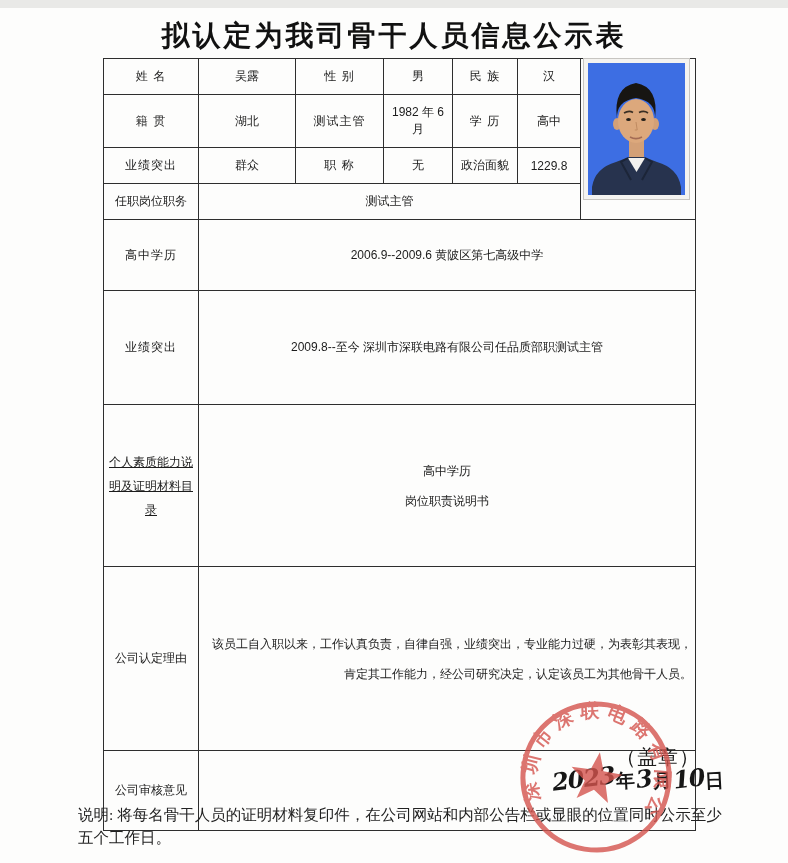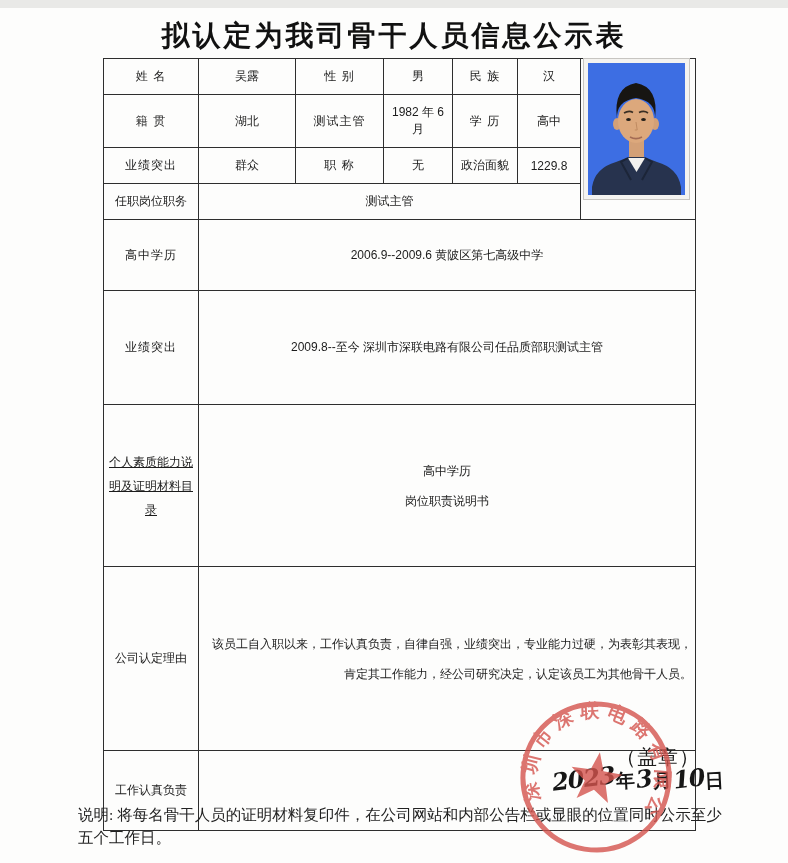--- a/index.html
+++ b/index.html
@@ -115,21 +115,21 @@
         <div>岗位职责说明书</div>
       </td>
     </tr>
     <tr style="height:184px">
       <td class="small-lbl">公司认定理由</td>
       <td colspan="6" class="txt-left">
         <p class="reason-p">该员工自入职以来，工作认真负责，自律自强，业绩突出，专业能力过硬，为表彰其表现，肯定其工作能力，经公司研究决定，认定该员工为其他骨干人员。</p>
       </td>
     </tr>
     <tr style="height:80px">
-      <td class="small-lbl">工作认真负责</td>
+      <td class="small-lbl">公司审核意见</td>
       <td colspan="6"></td>
     </tr>
   </tbody>
     </table>
 
   <div class="photo-wrap">
     <svg width="107" height="142" viewBox="0 0 107 142">
       <rect x="0.5" y="0.5" width="106" height="141" fill="#f4f3f0" stroke="#c7c5c1"></rect>
       <rect x="5" y="5" width="97" height="132" fill="#3d6ee3"></rect>
       <g>

